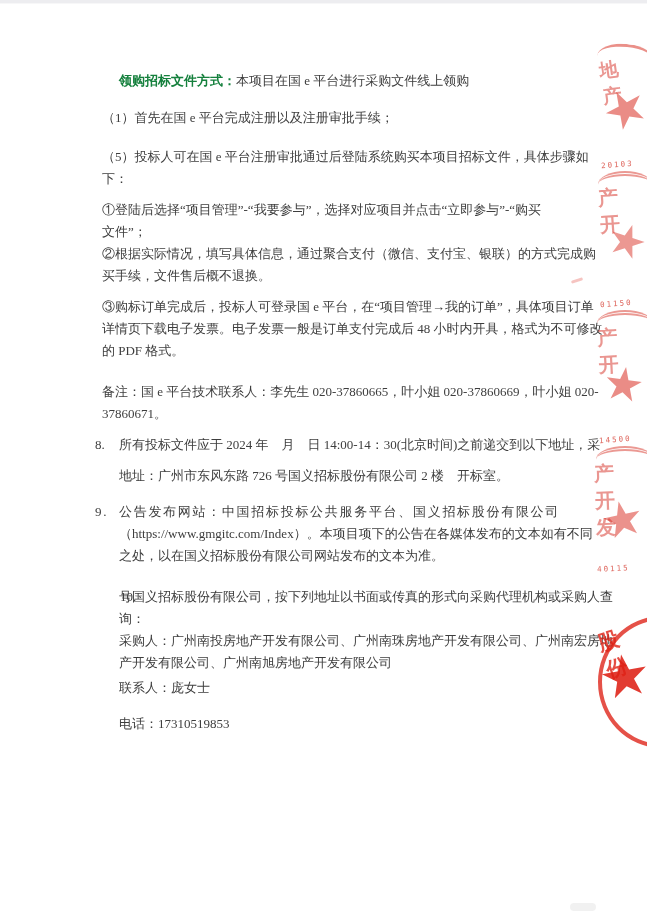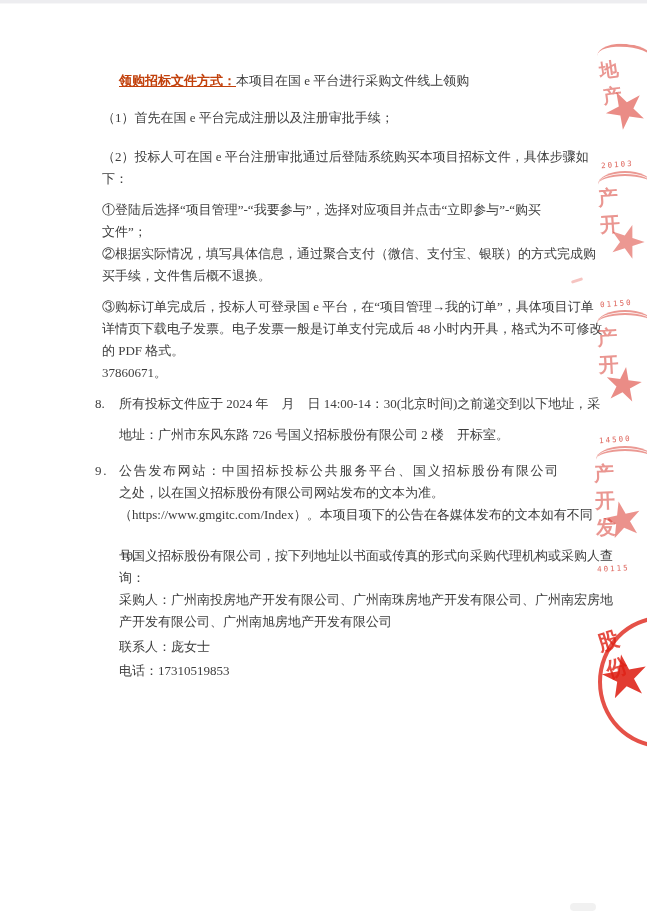--- a/index.html
+++ b/index.html
@@ -5,25 +5,25 @@
   html,body{margin:0;padding:0;}
   body{
     width:647px;height:915px;background:#ffffff;overflow:hidden;position:relative;
     font-family:"Liberation Serif","DejaVu Serif",serif;
   }
   .page{position:absolute;inset:0;background:#ffffff;overflow:hidden;}
   .top-edge{position:absolute;top:0;left:0;width:647px;height:3px;background:#ededf0;border-bottom:1px solid #f7f7f8;}
   .content{position:absolute;left:119px;top:70px;width:442px;color:#3d3d3d;font-size:13px;}
   .line{height:22px;line-height:22px;white-space:nowrap;position:relative;}
   .secA{margin-left:-17px;}
-  .bold{font-weight:bold;color:#c2410c;text-decoration:underline;}
+  .bold{font-weight:bold;color:#15803d;}
   .num{position:absolute;left:-24px;top:0;}
   .num10{left:-26px;margin-left:27px;}
   .spread{letter-spacing:1.7px;}
-  .mt2{margin-top:2px}.mt3{margin-top:3px}.mt9{margin-top:15px}.mt12{}
+  .mt2{margin-top:14px}.mt3{margin-top:3px}.mt9{margin-top:15px}.mt12{}
   .mt14{margin-top:14px}.mt15{margin-top:9px}.mt17{margin-top:17px}.mt19{margin-top:19px}
 
   
   .seal{position:absolute;pointer-events:none;}
   .arc{position:absolute;border:0 solid transparent;border-top:3px solid rgba(216,52,40,.55);border-radius:50%;}
   .arc.dbl{border-top:5px double rgba(216,52,40,.5);}
   .sdigits{position:absolute;color:rgba(213,58,46,.8);font-size:7.5px;letter-spacing:2px;font-family:"DejaVu Sans Mono",monospace;}
   .schars{position:absolute;color:rgba(213,45,35,.5);font-weight:bold;}
   .sstar{position:absolute;color:rgba(217,46,34,.55);line-height:1;}
   .circle6{position:absolute;left:598px;top:616px;width:120px;height:124px;border:4px solid rgba(222,32,20,.78);border-radius:50%;}
@@ -37,48 +37,49 @@
   <div class="top-edge"></div>
 
   <div class="content">
 
     <div class="line">
       <span class="bold">领购招标文件方式：</span><span>本项目在国 e 平台进行采购文件线上领购</span>
     </div>
 
     <div class="line secA mt9">（1）首先在国 e 平台完成注册以及注册审批手续；</div>
 
-    <div class="line secA mt17">（2）投标人可在国 e 平台注册审批通过后登陆系统购买本项目招标文件，具体步骤如</div>
+    <div class="line secA mt17">（5）投标人可在国 e 平台注册审批通过后登陆系统购买本项目招标文件，具体步骤如</div>
     <div class="line secA">下：</div>
 
     <div class="line secA mt15">①登陆后选择“项目管理”-“我要参与”，选择对应项目并点击“立即参与”-“购买</div>
     <div class="line secA">文件”；</div>
 
     <div class="line secA mt12">②根据实际情况，填写具体信息，通过聚合支付（微信、支付宝、银联）的方式完成购</div>
     <div class="line secA">买手续，文件售后概不退换。</div>
 
     <div class="line secA mt15">③购标订单完成后，投标人可登录国 e 平台，在“项目管理→我的订单”，具体项目订单</div>
     <div class="line secA">详情页下载电子发票。电子发票一般是订单支付完成后 48 小时内开具，格式为不可修改</div>
     <div class="line secA">的 PDF 格式。</div>
 
+    <div class="line secA mt19">备注：国 e 平台技术联系人：李先生 020-37860665，叶小姐 020-37860669，叶小姐 020-</div>
     <div class="line secA">37860671。</div>
 
     <div>
       <div class="line mt15">
         <span class="num">8.</span><span>所有投标文件应于 2024 年　月　日 14:00-14：30(北京时间)之前递交到以下地址，采</span>
       </div>
       <div class="line mt15">地址：广州市东风东路 726 号国义招标股份有限公司 2 楼　开标室。</div>
     </div>
 
     <div>
       <div class="line mt14 spread">
         <span class="num">9.</span><span>公告发布网站：中国招标投标公共服务平台、国义招标股份有限公司</span>
       </div>
+      <div class="line">（https://www.gmgitc.com/Index）。本项目项下的公告在各媒体发布的文本如有不同</div>
       <div class="line">之处，以在国义招标股份有限公司网站发布的文本为准。</div>
-      <div class="line">（https://www.gmgitc.com/Index）。本项目项下的公告在各媒体发布的文本如有不同</div>
     </div>
 
     <div>
       <div class="line mt19">
         <span class="num num10">10.</span><span>号国义招标股份有限公司，按下列地址以书面或传真的形式向采购代理机构或采购人查</span>
       </div>
       <div class="line">询：</div>
       <div class="line mt12">采购人：广州南投房地产开发有限公司、广州南珠房地产开发有限公司、广州南宏房地</div>
       <div class="line">产开发有限公司、广州南旭房地产开发有限公司</div>
       <div class="line mt3">联系人：庞女士</div>

